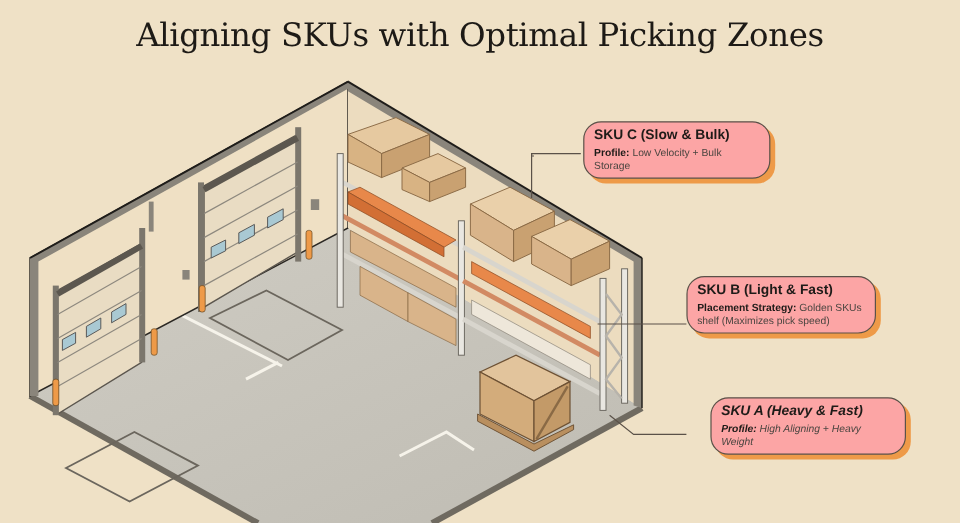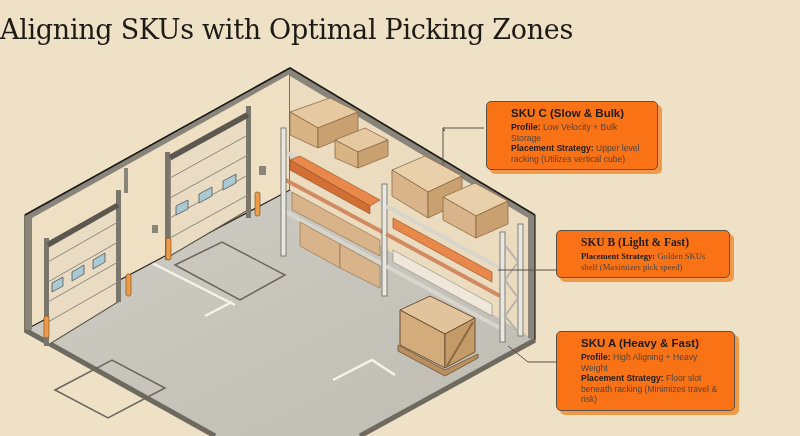--- a/index.html
+++ b/index.html
@@ -4,32 +4,32 @@
 <style>
   html, body { margin: 0; padding: 0; }
   body {
     width: 800px; height: 436px; overflow: hidden;
     background: #efe1c6;
     font-family: "Liberation Sans", sans-serif;
     position: relative;
   }
   .title {
     position: absolute; left: 0; top: 14px; width: 800px;
-    text-align: left;
+    text-align: center;
     font-family: "DejaVu Serif", "Liberation Serif", serif;
     font-size: 27px; color: #1d1a16; letter-spacing: -0.3px;
   }
   svg.scene { position: absolute; left: 0; top: 0; }
   .card {
     position: absolute;
-    background: #f97316;
+    background: #fca5a5;
     border: 1.2px solid #5a5148;
-    border-radius: 5px;
+    border-radius: 15px;
     box-shadow: 4px 4px 0 #ee9a48;
-    padding: 5px 8px 5px 24px;
+    padding: 5px 8px 5px 8px;
     color: #2a2622;
   }
   .card .h { font-weight: bold; font-size: 11.5px; margin-bottom: 3px; color: #1e1b18; }
   .card .l { font-size: 8.6px; line-height: 10.5px; color: #4a4540; }
   .card .l b { color: #1e1b18; text-align: right; }
 </style>
 </head>
 <body>
 
 <div class="title">Aligning SKUs with Optimal Picking Zones</div>
@@ -162,25 +162,23 @@
     <polyline points="444,128 443,128 443,165"></polyline>
     <polyline points="443,128 484,128"></polyline>
     <line x1="498" y1="270" x2="572" y2="270"></line>
     <polyline points="508,346 528,362 572,362"></polyline>
   </g>
 </svg>
 
 <div class="card" style="left:486px; top:101px; width:138px;">
   <div class="h">SKU C (Slow &amp; Bulk)</div>
   <div class="l"><b>Profile:</b> <span>Low Velocity + Bulk Storage</span></div>
-  <div class="l"><b>Placement Strategy:</b> <span>Upper level racking (Utilizes vertical cube)</span></div>
 </div>
 
-<div class="card" style="left:556px; top:230px; width:140px;font-family:Liberation Serif, serif;">
+<div class="card" style="left:572px; top:230px; width:140px;">
   <div class="h">SKU B (Light &amp; Fast)</div>
   <div class="l"><b>Placement Strategy:</b> <span>Golden SKUs shelf (Maximizes pick speed)</span></div>
 </div>
 
-<div class="card" style="left:556px; top:331px; width:145px;">
+<div class="card" style="left:592px; top:331px; width:145px;font-style:italic;">
   <div class="h">SKU A (Heavy &amp; Fast)</div>
   <div class="l"><b>Profile:</b> <span>High Aligning + Heavy Weight</span></div>
-  <div class="l"><b>Placement Strategy:</b> <span>Floor slot beneath racking (Minimizes travel &amp; risk)</span></div>
 </div>
 
 </body></html>

